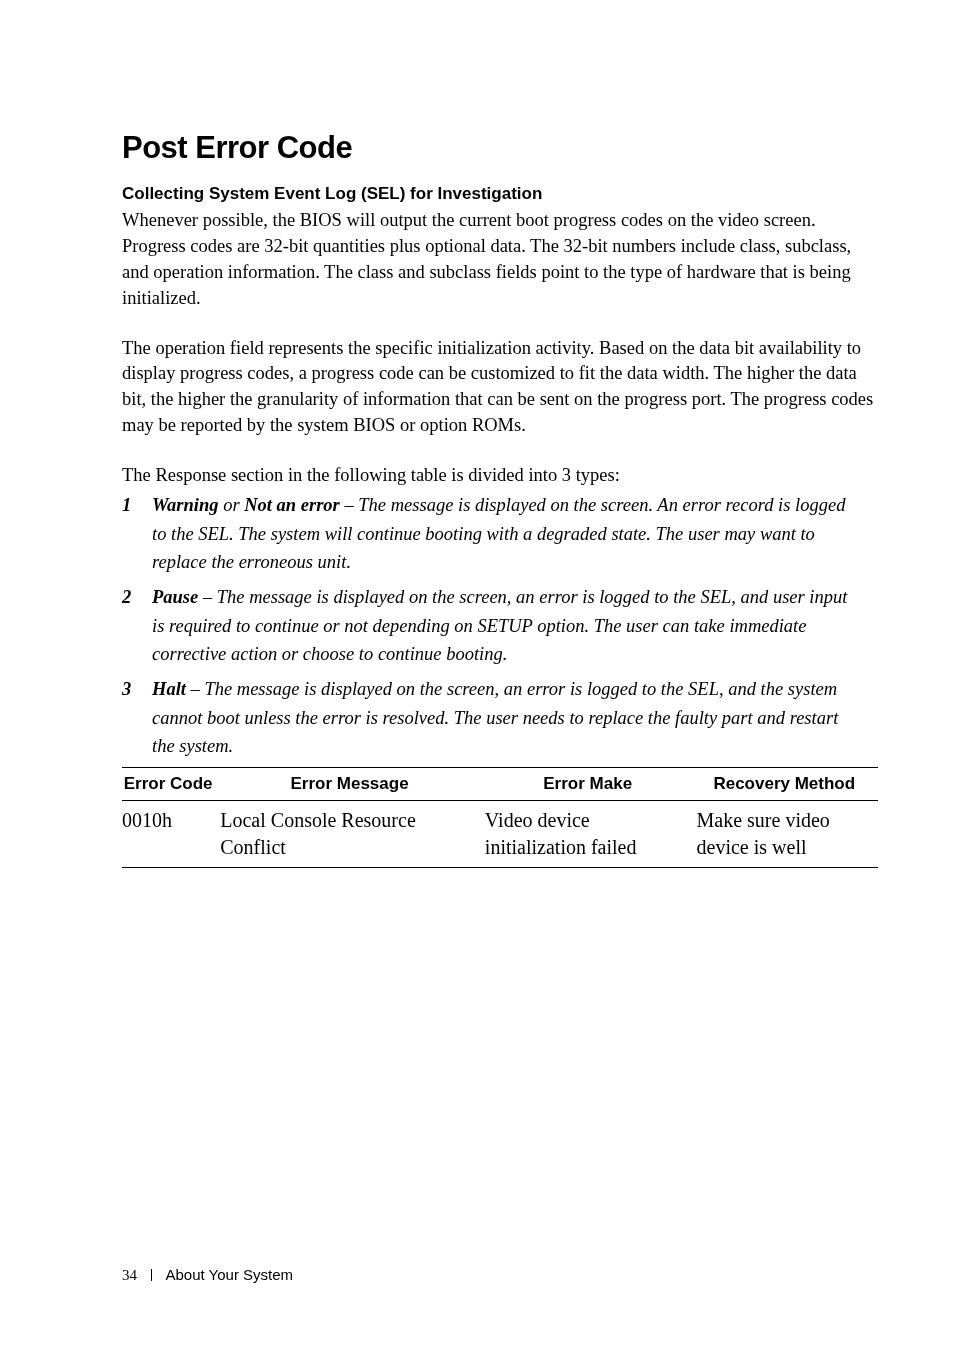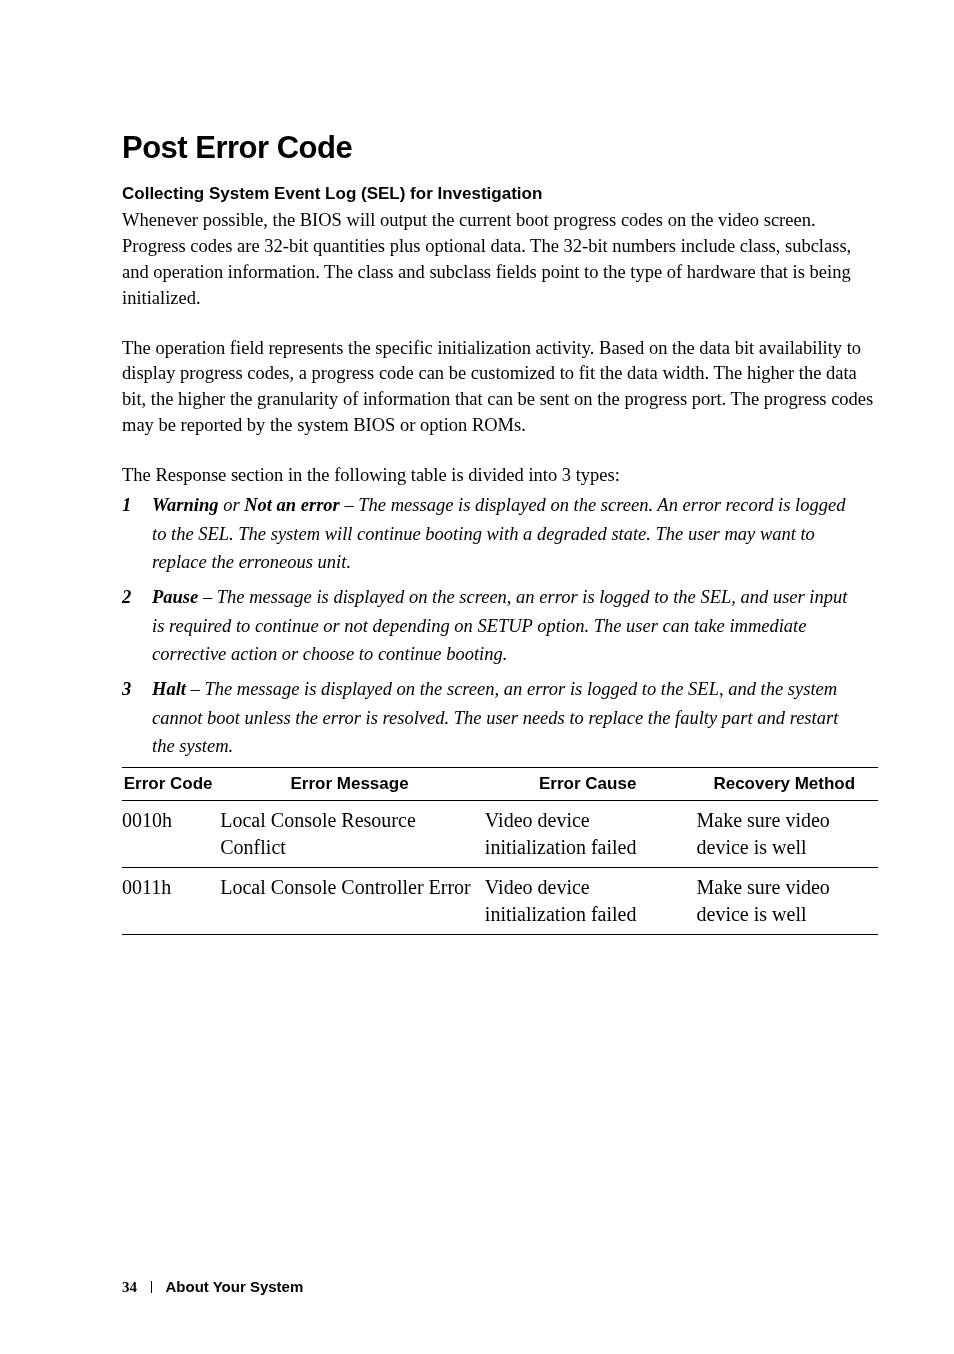--- a/index.html
+++ b/index.html
@@ -90,25 +90,24 @@
     padding: 6px 6px 6px 0;
     vertical-align: top;
     line-height: 1.35;
   }
   .col-code { width: 13%; }
   .col-msg  { width: 35%; }
   .col-cause{ width: 28%; }
   .col-rec  { width: 24%; }
   .footer {
     position: absolute;
-    bottom: 58px;
+    bottom: 70px;
     left: 122px;
     font-family: Georgia, 'Times New Roman', serif;
     font-size: 15px;
-    font-weight: bold;
   }
   .footer .pgnum {
     font-size: 15px;
   }
   .footer .divider {
     display: inline-block;
     border-left: 1px solid #000;
     height: 12px;
     margin: 0 10px;
     vertical-align: -1px;
@@ -142,34 +141,28 @@
     <li>
       <span class="bold">Halt</span><span> – The message is displayed on the screen, an error is logged to the SEL, and the system cannot boot unless the error is resolved. The user needs to replace the faulty part and restart the system.</span>
     </li>
   </ol>
 
   <table class="error-table">
     <thead>
       <tr>
         <th class="col-code">Error Code</th>
         <th class="col-msg">Error Message</th>
-        <th class="col-cause">Error Cause</th>
+        <th class="col-cause">Error Make</th>
         <th class="col-rec">Recovery Method</th>
       </tr>
     </thead>
     <tbody>
       <tr>
         <td>0010h</td>
         <td>Local Console Resource Conflict</td>
-        <td>Video device initialization failed</td>
-        <td>Make sure video device is well</td>
-      </tr>
-      <tr>
-        <td>0011h</td>
-        <td>Local Console Controller Error</td>
         <td>Video device initialization failed</td>
         <td>Make sure video device is well</td>
       </tr>
     </tbody>
   </table>
 </div>
 
 <div class="footer">
   <span class="pgnum">34</span>
   <span class="divider"></span>

